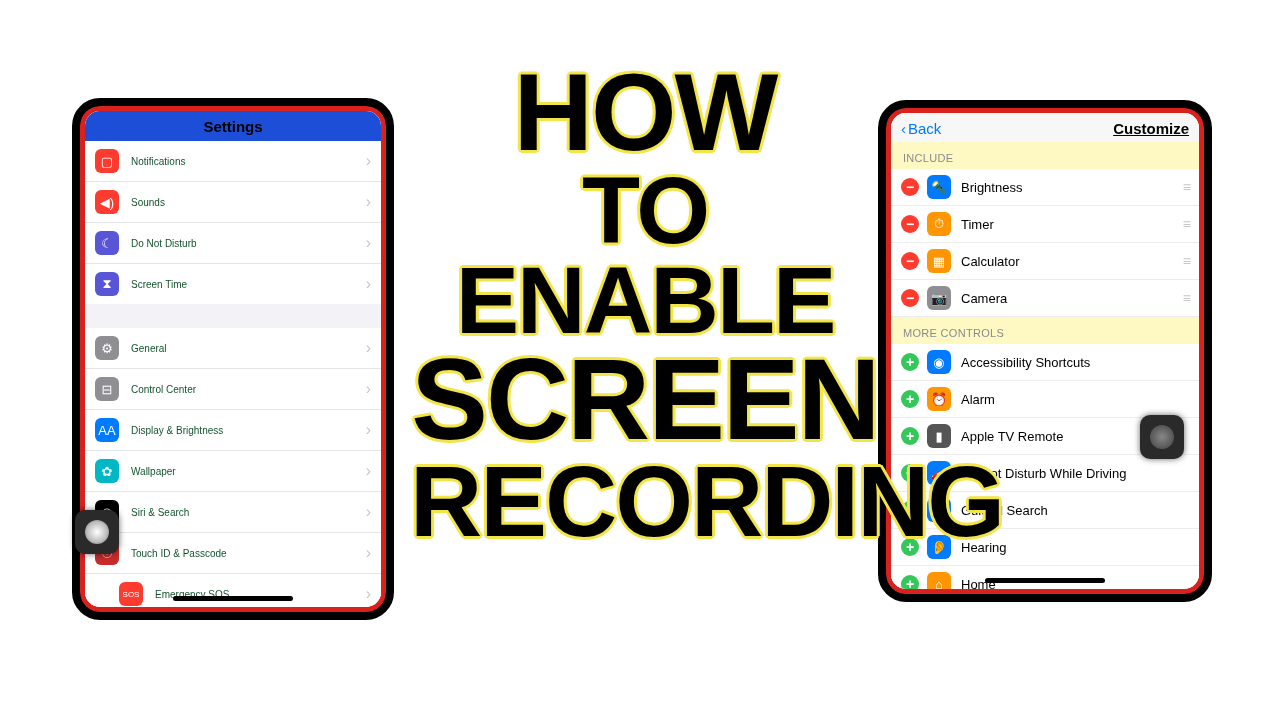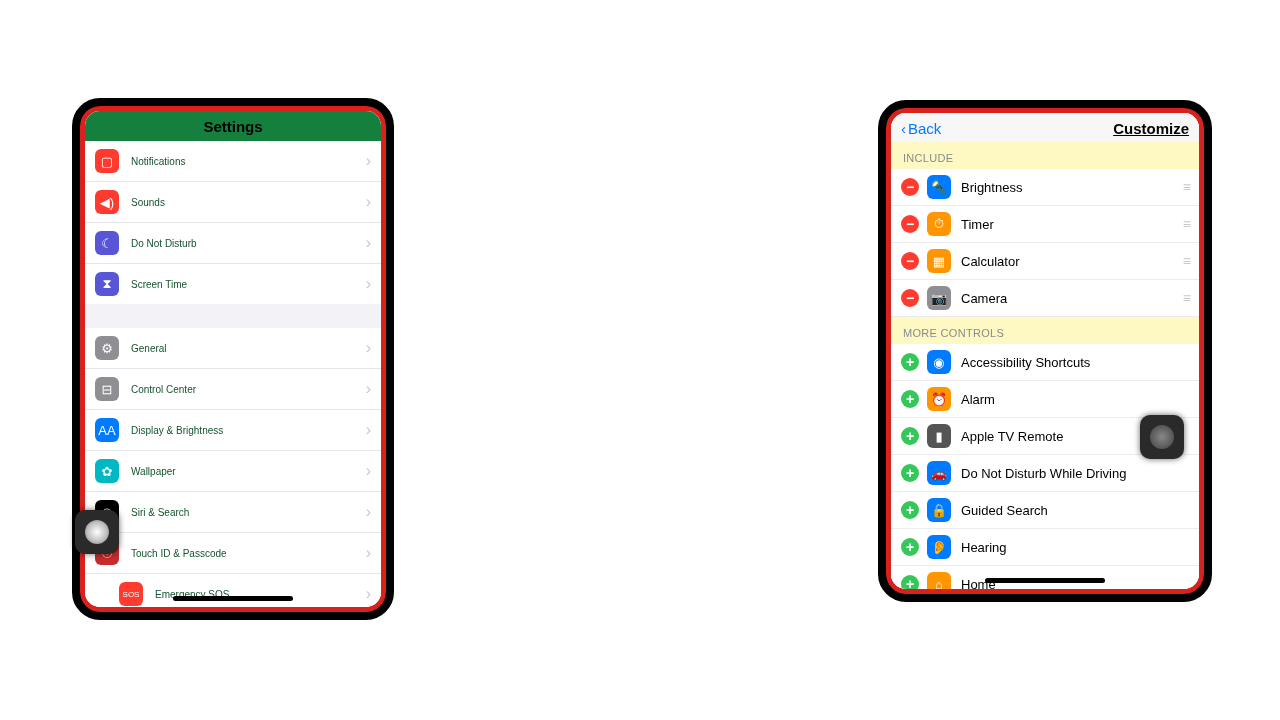--- a/index.html
+++ b/index.html
@@ -26,21 +26,21 @@
   border-radius: 20px;
   overflow: hidden;
   background: #f2f2f7;
 }
 .phone-left { left: 72px; top: 98px; width: 322px; height: 522px; }
 .phone-right { left: 878px; top: 100px; width: 334px; height: 502px; }
 
 .screen { position:absolute; inset:0; background:#f2f2f7; overflow:hidden; font-size:13px; color:#000; }
 
 
-.nav-title { text-align:center; font-weight:700; font-size:15px; padding:7px 0 6px; background:#15803d; }
+.nav-title { text-align:center; font-weight:700; font-size:15px; padding:7px 0 6px; background:#1d4ed8; }
 .section-gap { height:24px; background:#f2f2f7; }
 .row {
   display:flex; align-items:center; background:#fff;
   padding: 8px 10px; border-bottom:1px solid #e5e5ea;
   position:relative;
 }
 .row:last-child { border-bottom:none; }
 .icon {
   width:24px; height:24px; border-radius:6px;
   display:flex; align-items:center; justify-content:center;
@@ -249,14 +249,20 @@
             </div>
           </div>
         <div class="homebar"></div>
       </div>
     </div>
   </div>
 
   <div class="at1"></div>
   <div class="at2"></div>
 
+  <div class="bigtitle">
+    <div class="l1">HOW</div>
+    <div class="l2">TO ENABLE</div>
+    <div class="l3">SCREEN</div>
+    <div class="l4">RECORDING</div>
+  </div>
 
 </div>
 
 </body></html>

